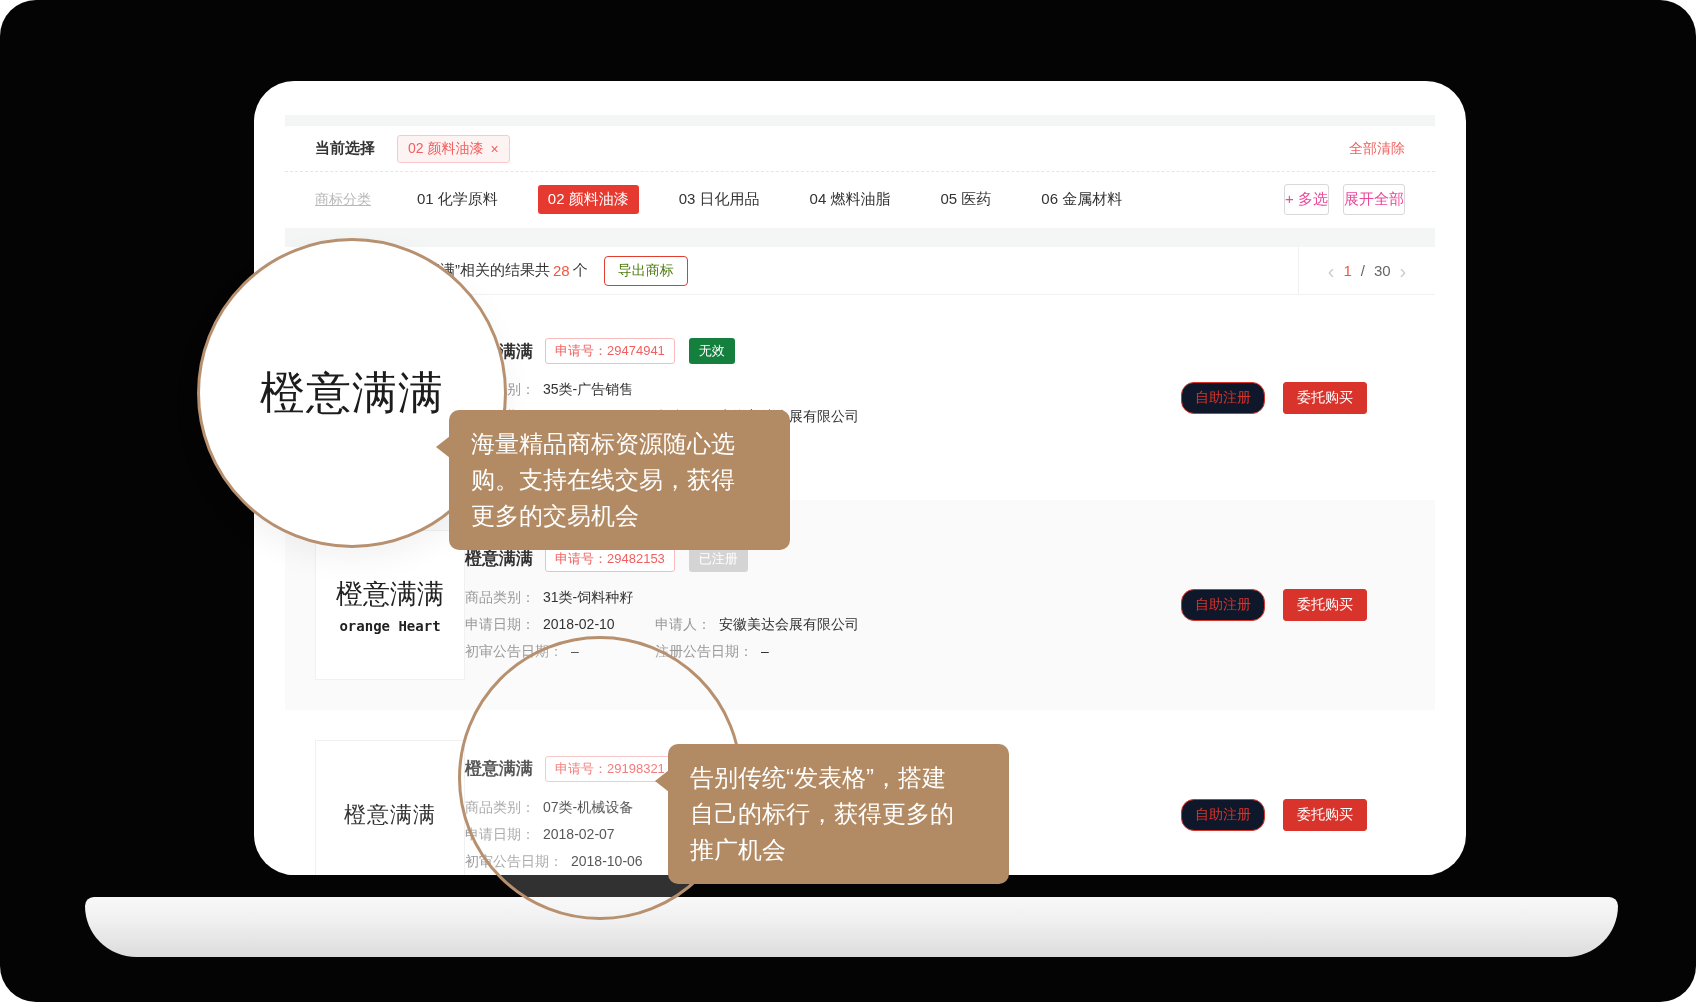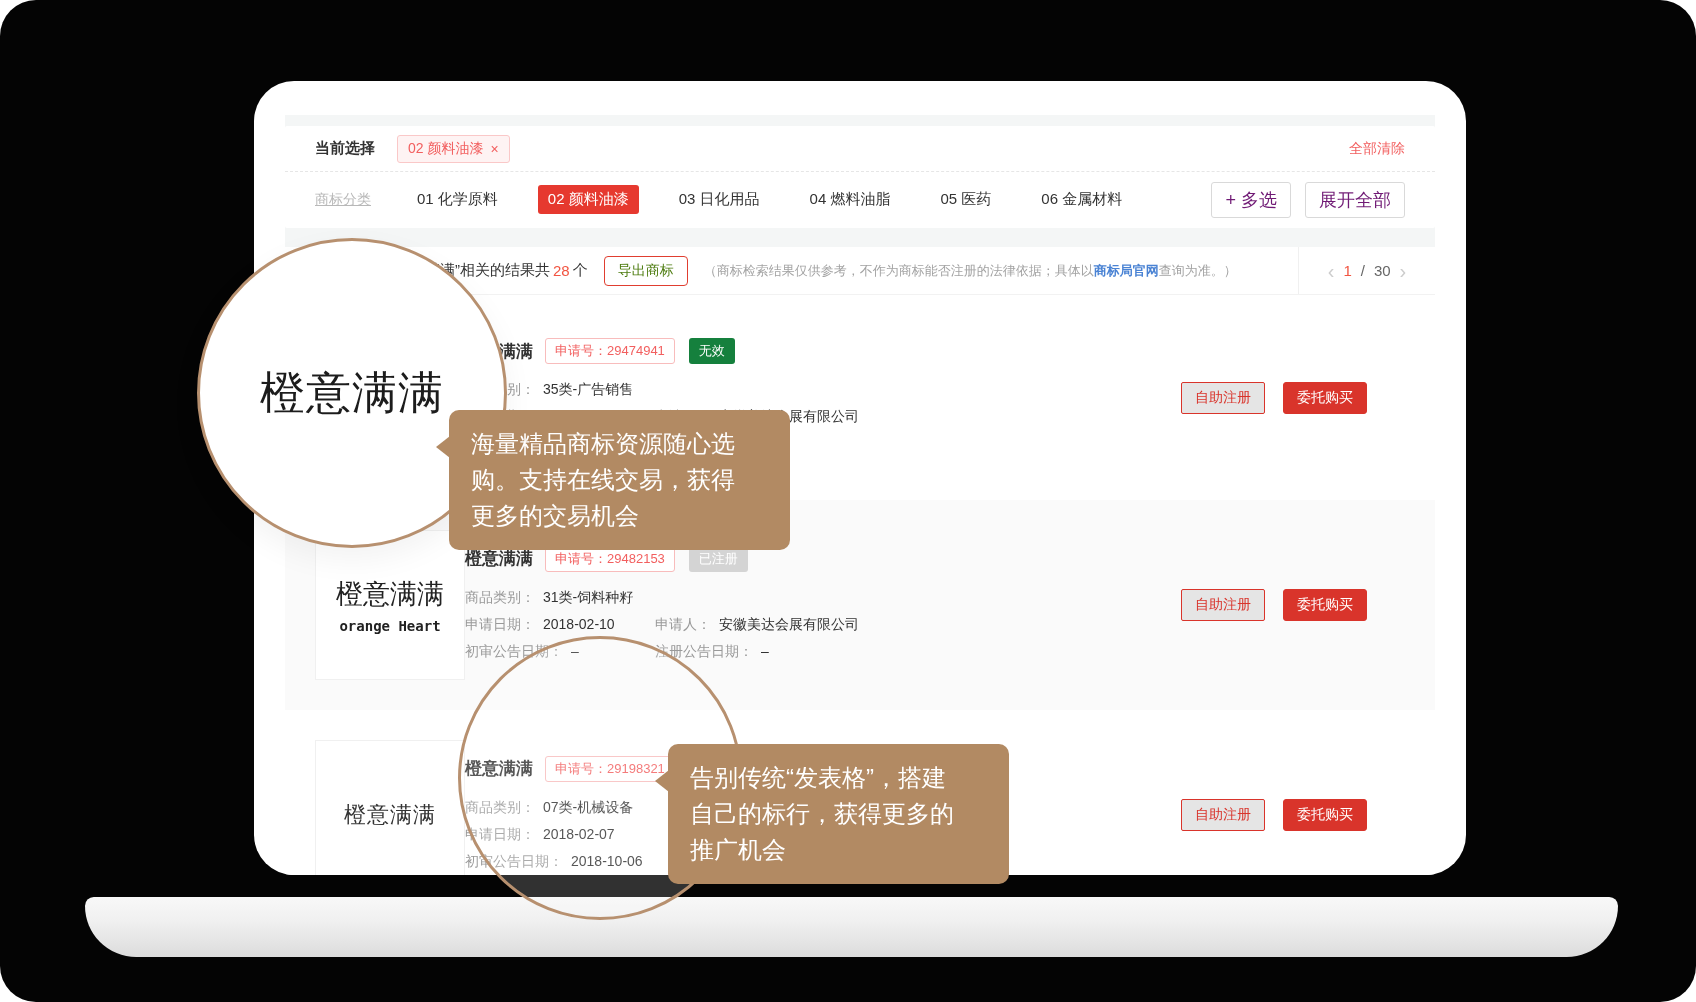--- a/index.html
+++ b/index.html
@@ -31,21 +31,21 @@
   .sel-tag .x { font-size:14px; color:#f25f5f; }
   .clear-all { margin-left:auto; color:#f25f5f; font-size:14px; cursor:pointer; }
 
   .filter-bottom { height:55px; display:flex; align-items:center; padding:0 30px; }
   .cat-label { font-size:14px; color:#b8b8b8; margin-right:6px;text-decoration:underline; }
   .cat-item { font-size:15px; color:#333; margin-left:30px; cursor:pointer;
     padding:5px 10px; border-radius:3px; }
   .cat-item.active { background:#e6392f; color:#fff; }
   .cat-right { margin-left:auto; display:flex; gap:14px; }
   .small-btn { border:1px solid #d9d9d9; background:#fff; border-radius:3px;
-    font-size:18px; color:#701a75; padding:5px 13px; cursor:pointer; }
+    font-size:15px; color:#ec4899; padding:5px 0; cursor:pointer; }
 
   
   .results-panel { position:absolute; left:31px; top:166px; width:1150px; height:628px;
     background:#fff; overflow:hidden; }
   .results-header { height:48px; display:flex; align-items:stretch;
     border-bottom:1px solid #f2f2f2; }
   .header-left { flex:1; display:flex; align-items:center; padding-left:30px;
     font-size:15px; color:#333; white-space:nowrap; overflow:hidden; }
   .res-count { color:#f25542; margin:0 3px; }
   .export-btn { margin:0 16px; border:1px solid #e03e30; color:#4d7c0f; background:#fff;
@@ -83,21 +83,21 @@
   .status-registered { background:#d4d4d4; }
 
   .field-line { display:flex; font-size:14px; line-height:27px; }
   .field { display:flex; }
   .field.col1 { width:190px; flex-shrink:0; }
   .f-label { color:#999; }
   .f-value { color:#333; margin-left:8px; }
 
   .row-actions { display:flex; gap:18px; align-items:center; flex-shrink:0; }
   .btn-outline { width:84px; height:32px; border:1px solid #d9342b; color:#d9342b;
-    background:#e5e5e5; border-radius:2px; font-size:14px; cursor:pointer; }
+    background:#0f172a; border-radius:13px; font-size:14px; cursor:pointer; }
   .btn-solid { width:84px; height:32px; border:1px solid #d9342b; background:#d9342b;
     color:#fff; border-radius:3px; font-size:14px; cursor:pointer; }
 
   
   .magnifier-1 { position:absolute; left:197px; top:238px; width:310px; height:310px;
     border-radius:50%; background:#fff; border:3px solid #b7906f; z-index:10;
     display:flex; align-items:center; justify-content:center;
     box-shadow:0 12px 30px rgba(0,0,0,0.05); }
   .magnifier-text { font-size:45px; color:#1c1c1c; letter-spacing:1px; }
 
@@ -148,23 +148,20 @@
       </div>
     </div>
 
     <div class="results-panel">
       <div class="results-header">
         <div class="header-left">
           <span>为您检索到“橙意满满”相关的结果共</span>
           <span class="res-count">28</span>
           <span> 个</span>
           <button class="export-btn">导出商标</button>
-          <span class="disclaimer">
-            <span>（商标检索结果仅供参考，不作为商标能否注册的法律依据；具体以</span><span class="gov-link">商标局官网</span><span>查询为准。）</span>
-          </span>
         </div>
         <div class="pagination">
           <span class="chev">‹</span>
           <span class="pg-cur">1</span>
           <span class="pg-sep">/</span>
           <span class="pg-total">30</span>
           <span class="chev">›</span>
         </div>
       </div>
 

